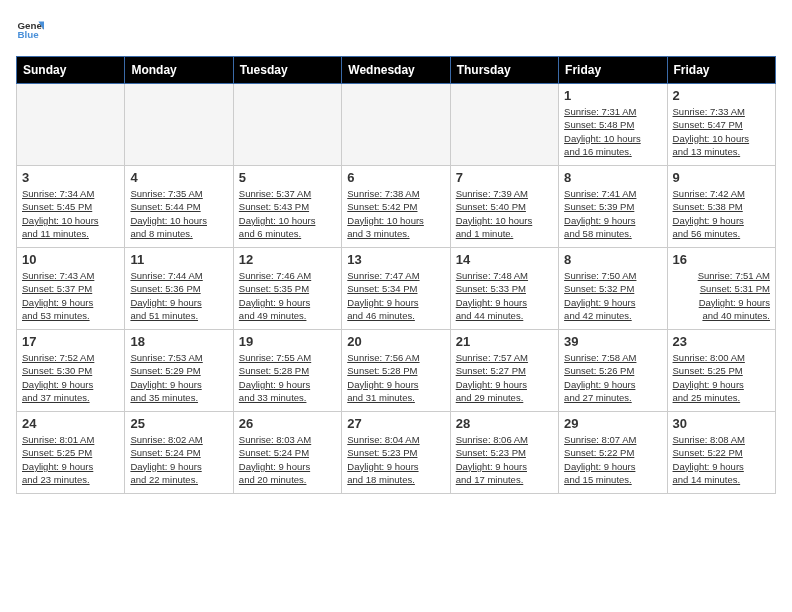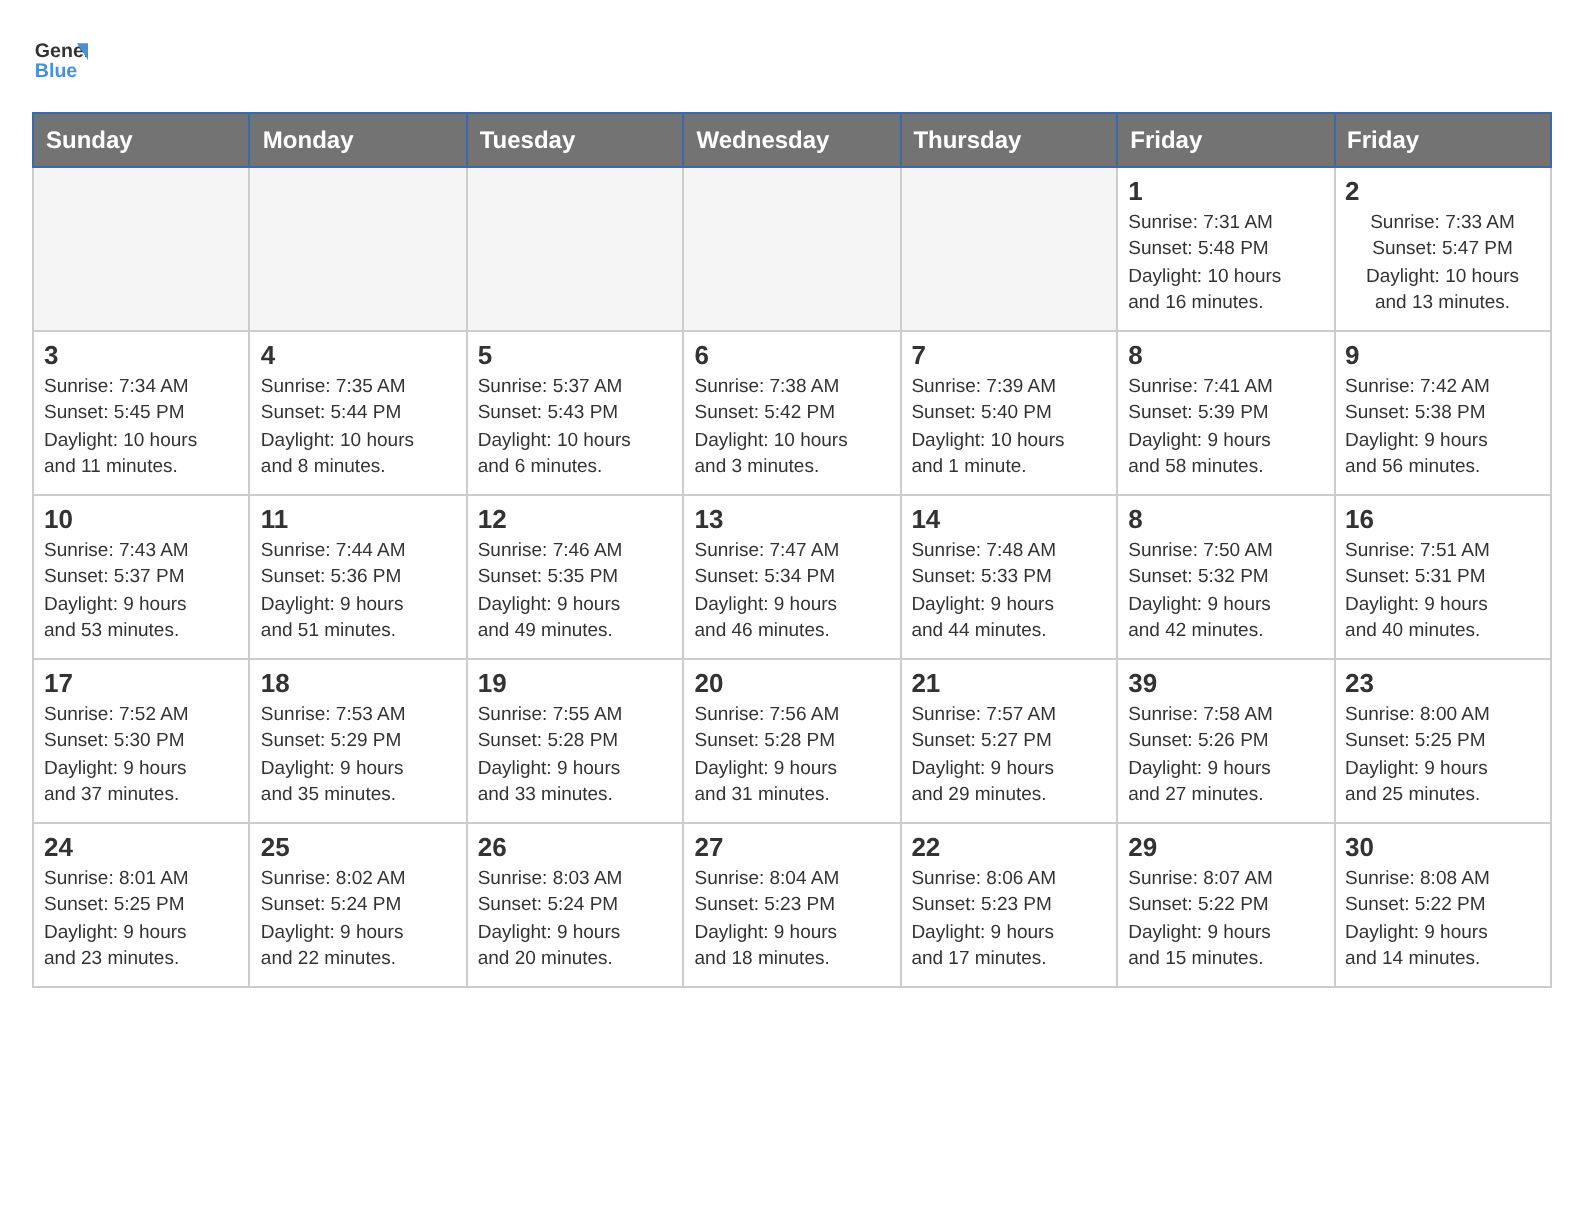--- a/index.html
+++ b/index.html
@@ -36,21 +36,21 @@
     .location {
       font-size: 14px;
       color: #555;
     }
     table {
       width: 100%;
       border-collapse: collapse;
       table-layout: fixed;
     }
     th {
-      background: #737373;
+      background: #000000;
       color: #fff;
       text-align: left;
       padding: 6px 6px;
       font-size: 12px;
       font-weight: bold;
       border: 1px solid #3a6aa8;
       margin-left: 16px;
     }
     td {
       border: 1px solid #ccc;
@@ -67,20 +67,21 @@
     .day-num {
       font-size: 13px;
       font-weight: bold;
       display: block;
       margin-bottom: 2px;
     }
     .day-info {
       font-size: 9.5px;
       line-height: 1.4;
       color: #333;
+      text-decoration: underline;
     }
   </style>
 </head>
 <body>
 
 <div class="header">
   <div class="logo">
     <svg class="logo-icon" viewBox="0 0 40 40" xmlns="http://www.w3.org/2000/svg">
       <text x="2" y="18" font-size="14" font-weight="bold" fill="#333">General</text>
       <text x="2" y="32" font-size="14" font-weight="bold" fill="#4a90d9">Blue</text>
@@ -118,21 +119,21 @@
         <td class="empty"></td>
         <td>
           <span class="day-num">1</span>
           <div class="day-info" style="white-space: pre-line;">Sunrise: 7:31 AM
 Sunset: 5:48 PM
 Daylight: 10 hours
 and 16 minutes.</div>
         </td>
         <td>
           <span class="day-num">2</span>
-          <div class="day-info" style="white-space: pre-line; text-align: center;">Sunrise: 7:33 AM
+          <div class="day-info" style="white-space: pre-line;">Sunrise: 7:33 AM
 Sunset: 5:47 PM
 Daylight: 10 hours
 and 13 minutes.</div>
         </td>
       </tr>
       <tr>
         <td>
           <span class="day-num">3</span>
           <div class="day-info" style="white-space: pre-line;">Sunrise: 7:34 AM
 Sunset: 5:45 PM
@@ -220,21 +221,21 @@
         </td>
         <td>
           <span class="day-num">8</span>
           <div class="day-info" style="white-space: pre-line;">Sunrise: 7:50 AM
 Sunset: 5:32 PM
 Daylight: 9 hours
 and 42 minutes.</div>
         </td>
         <td>
           <span class="day-num">16</span>
-          <div class="day-info" style="white-space: pre-line;">Sunrise: 7:51 AM
+          <div class="day-info" style="white-space: pre-line; text-align: right;">Sunrise: 7:51 AM
 Sunset: 5:31 PM
 Daylight: 9 hours
 and 40 minutes.</div>
         </td>
       </tr>
       <tr>
         <td>
           <span class="day-num">17</span>
           <div class="day-info" style="white-space: pre-line;">Sunrise: 7:52 AM
 Sunset: 5:30 PM
@@ -307,21 +308,21 @@
 and 20 minutes.</div>
         </td>
         <td>
           <span class="day-num">27</span>
           <div class="day-info" style="white-space: pre-line;">Sunrise: 8:04 AM
 Sunset: 5:23 PM
 Daylight: 9 hours
 and 18 minutes.</div>
         </td>
         <td>
-          <span class="day-num">22</span>
+          <span class="day-num">28</span>
           <div class="day-info" style="white-space: pre-line;">Sunrise: 8:06 AM
 Sunset: 5:23 PM
 Daylight: 9 hours
 and 17 minutes.</div>
         </td>
         <td>
           <span class="day-num">29</span>
           <div class="day-info" style="white-space: pre-line;">Sunrise: 8:07 AM
 Sunset: 5:22 PM
 Daylight: 9 hours

